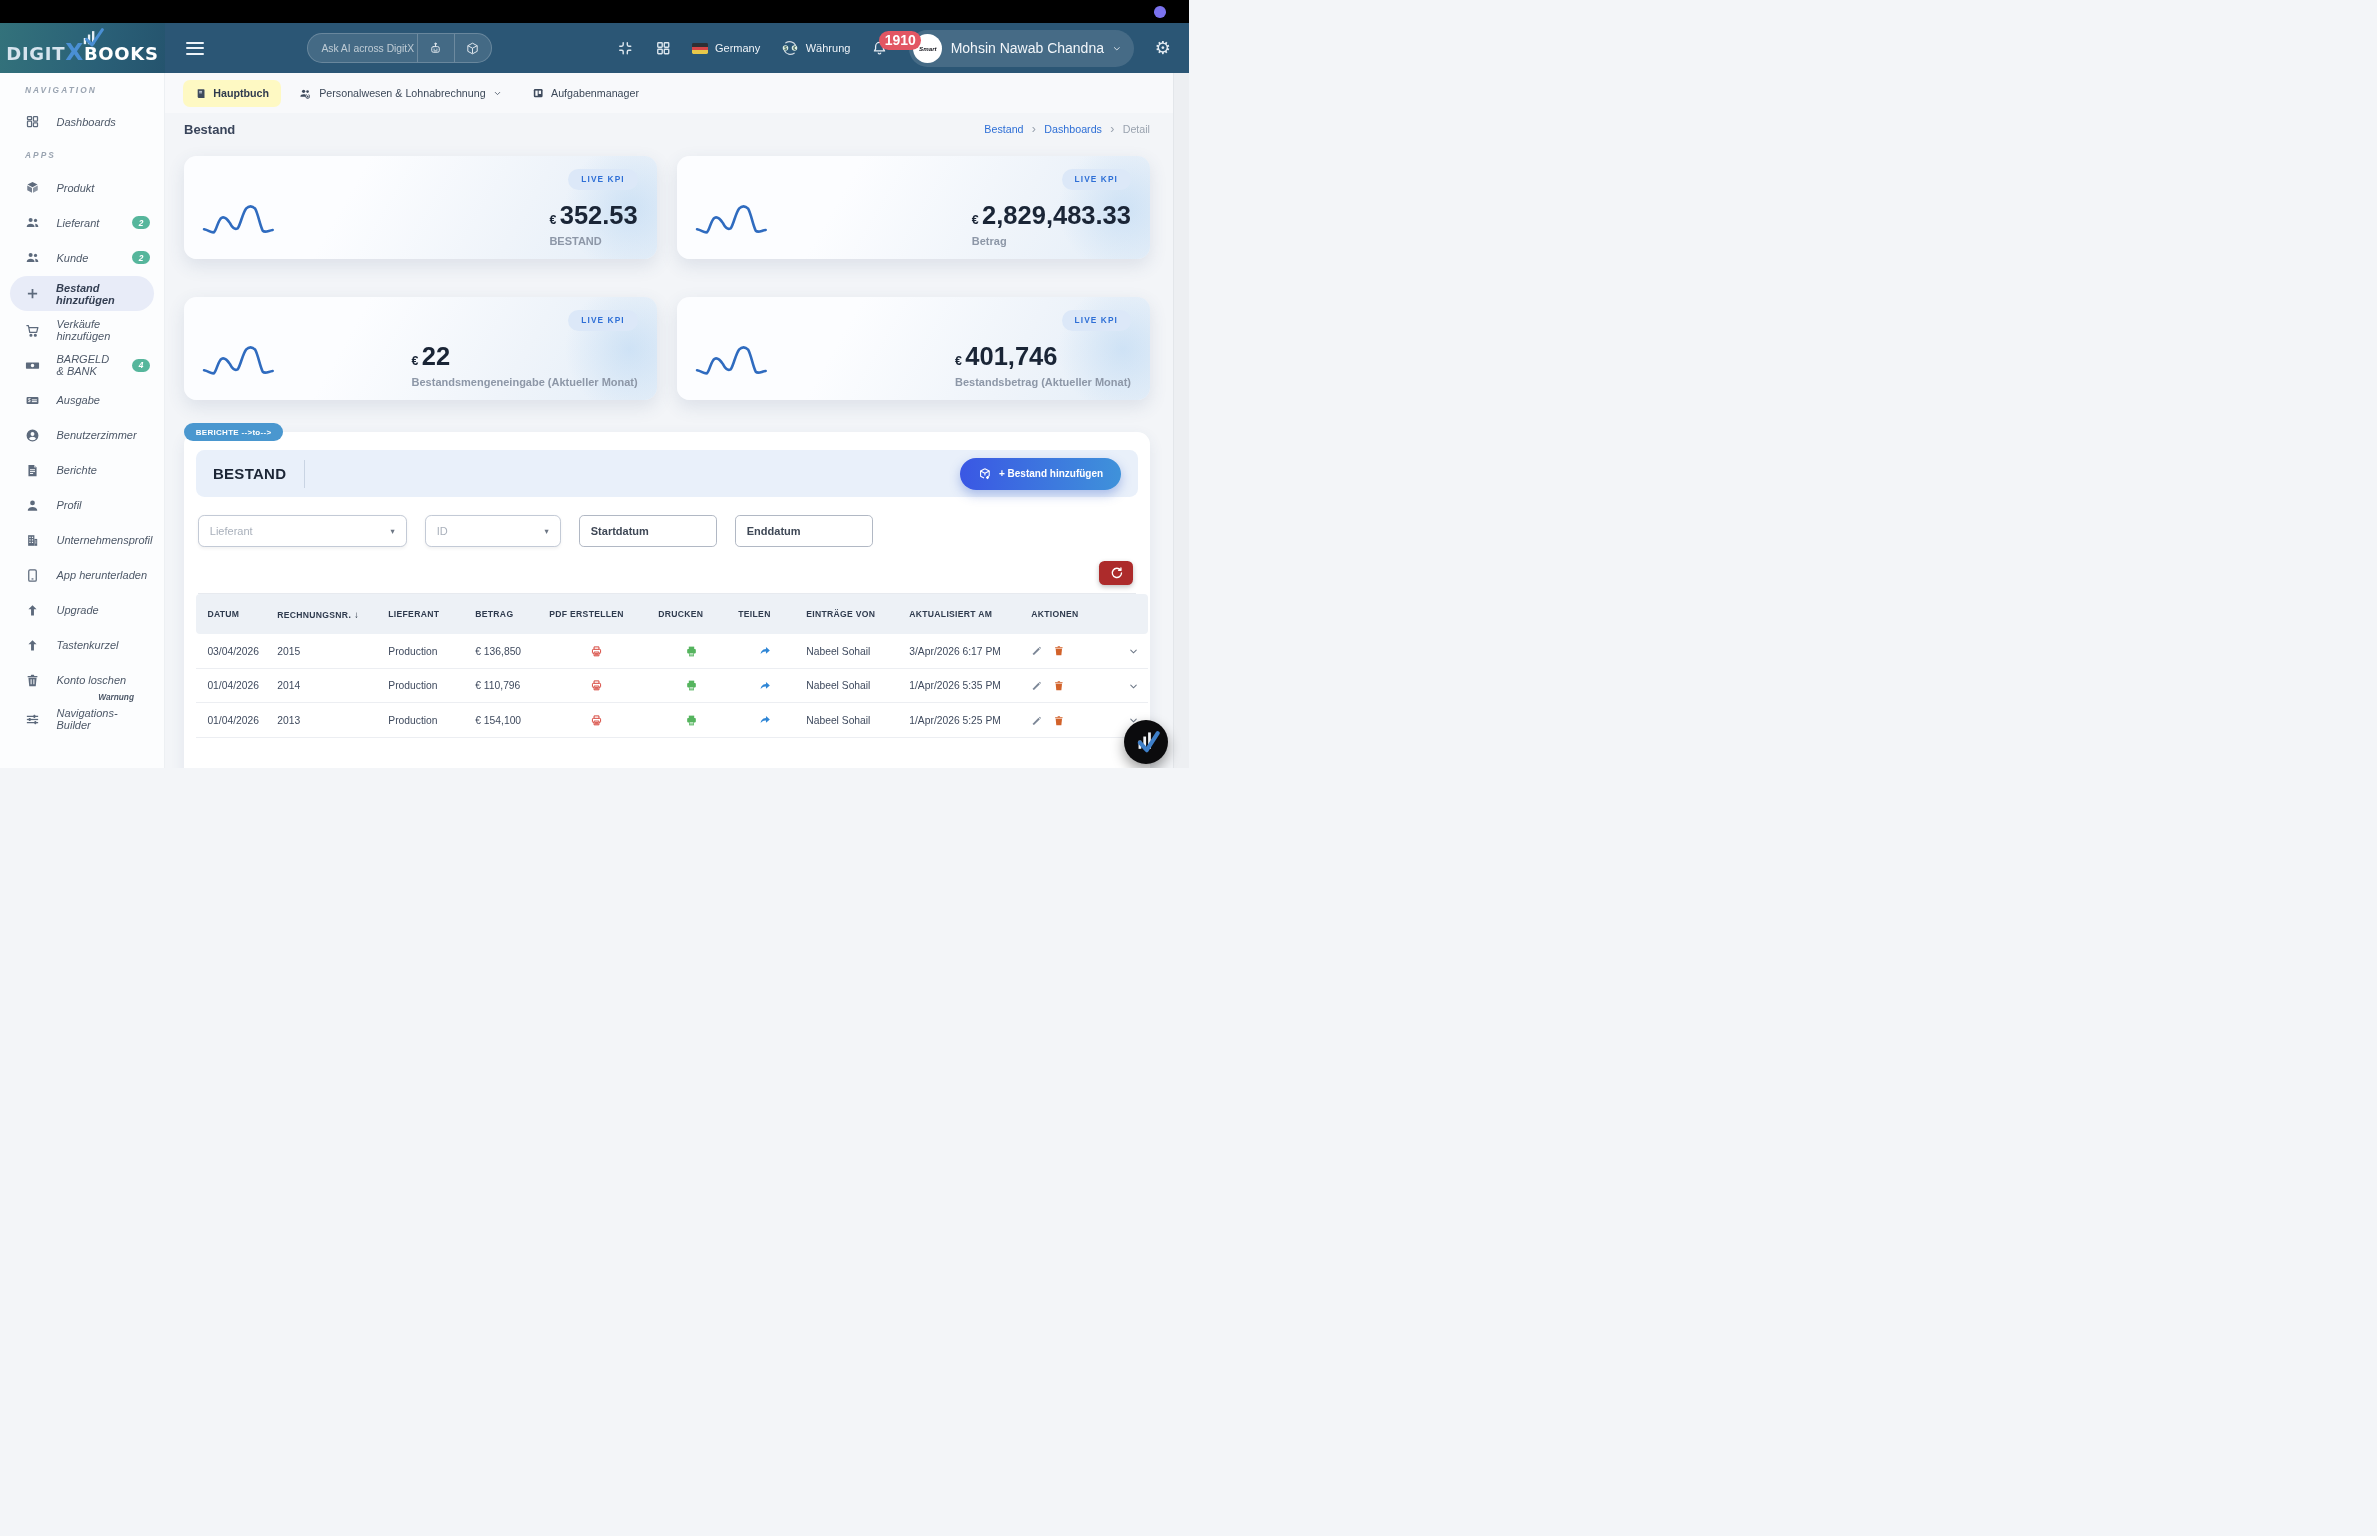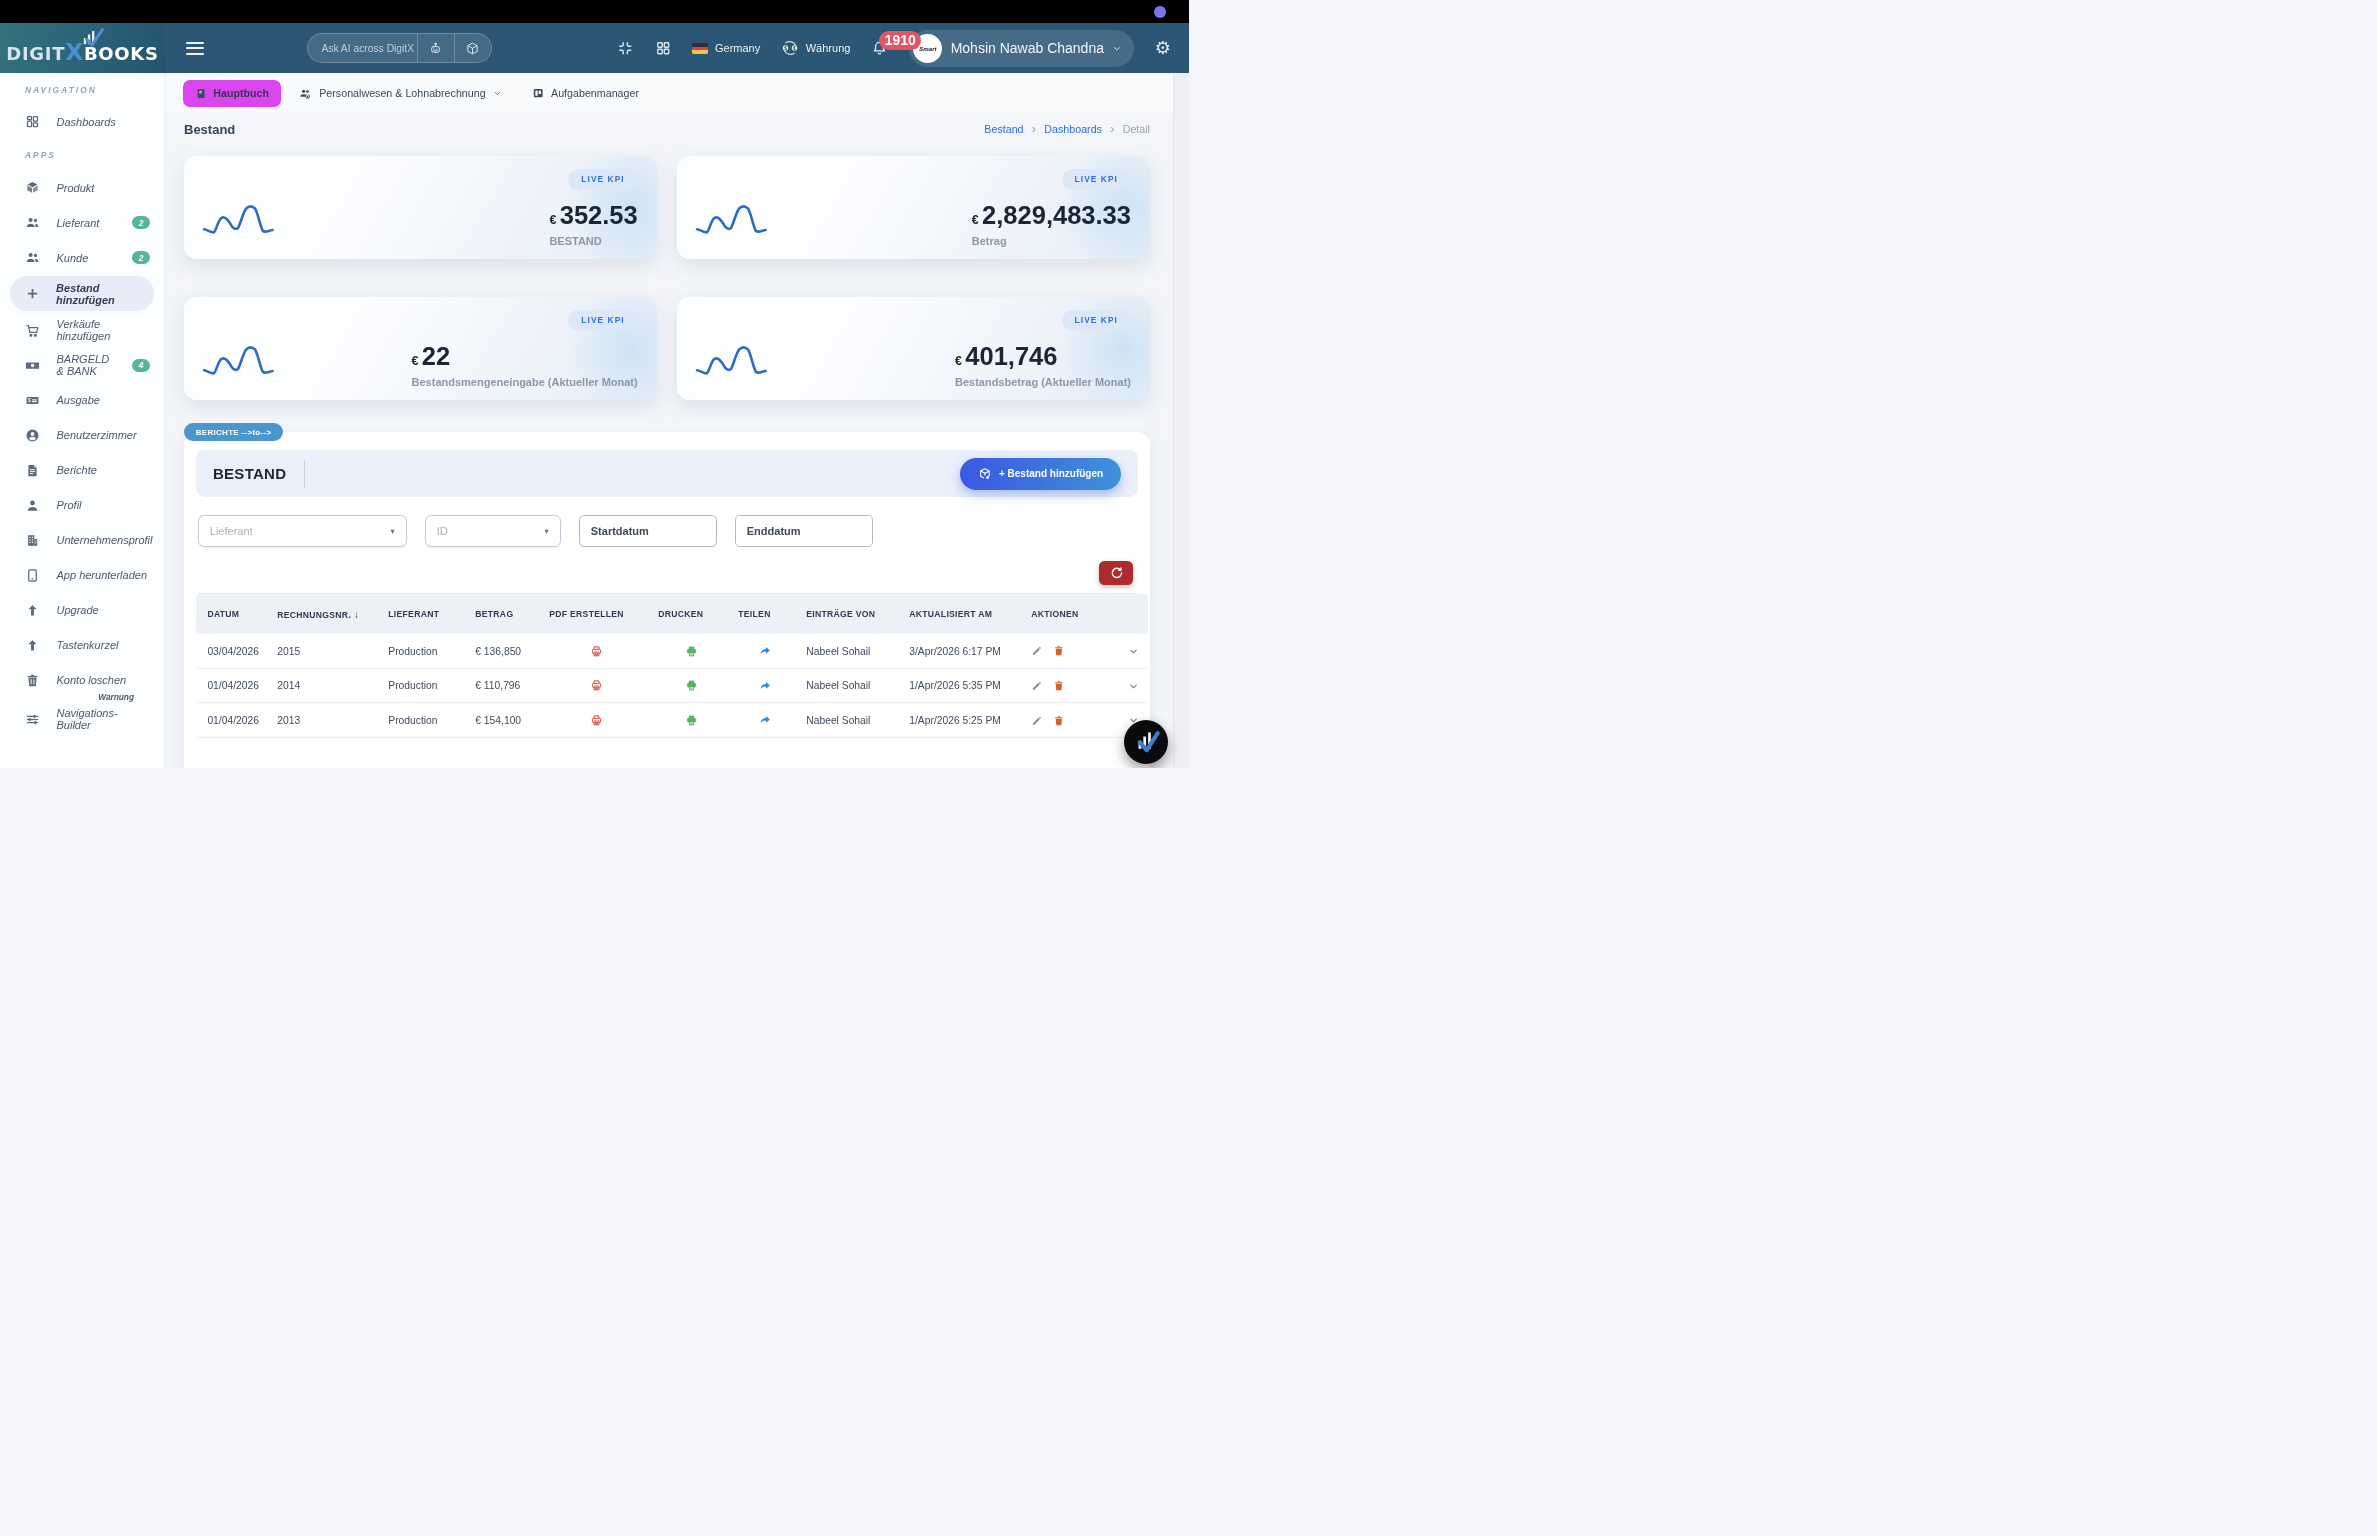--- a/index.html
+++ b/index.html
@@ -49,21 +49,21 @@
   .side-badge { margin-left:auto; background:#56b69c; color:#fff; font-size:8.3px; font-weight:700; padding:1.4px 6.9px; border-radius:687px; }
   .side-item.active { margin:1.4px 9.6px; padding:0 8.3px 0 15px; background:#e8ecf8; border-radius:687px; font-weight:700; color:#333e52; }
   .warn-label { text-align:right; padding-right:30px; font-size:8.3px; font-weight:700; color:#4d5868; margin:-6.2px 0 0; }
   .spacer8 { height:5.5px; }
 
   
   .main { flex:1; position:relative; background:#f3f5f8; overflow:hidden; }
   .scroll-strip { position:absolute; top:0; right:0; width:16.5px; bottom:0; background:#edeff2; border-left:0.7px solid #e3e6ea; }
   .tabbar { height:40px; background:#f8f9fb; display:flex; align-items:center; padding-left:18px; gap:6.9px; }
   .tab { display:flex; align-items:center; gap:6.9px; padding:7.6px 11.7px; font-size:10.7px; color:#3d4959; border-radius:6.9px; cursor:pointer; }
-  .tab.active { background:#d946ef; font-weight:700; color:#2f3a4e; }
+  .tab.active { background:#fef9c3; font-weight:700; color:#2f3a4e; }
   .tab .t-icon { color:#3e4a5c; }
   .title-row { display:flex; align-items:center; padding:5.5px 39px 5.5px 19px; height:32px; }
   .page-title { font-size:13px; font-weight:700; color:#39445a; }
   .breadcrumb { margin-left:auto; display:flex; align-items:center; gap:8.3px; font-size:10.7px; }
   .crumb-link { color:#2e6fd6; cursor:pointer; }
   .crumb-sep { color:#9aa3af; font-size:12.4px; }
   .crumb-current { color:#9aa3af; }
 
   .content { padding:11px 39px 0 19px; }
 

